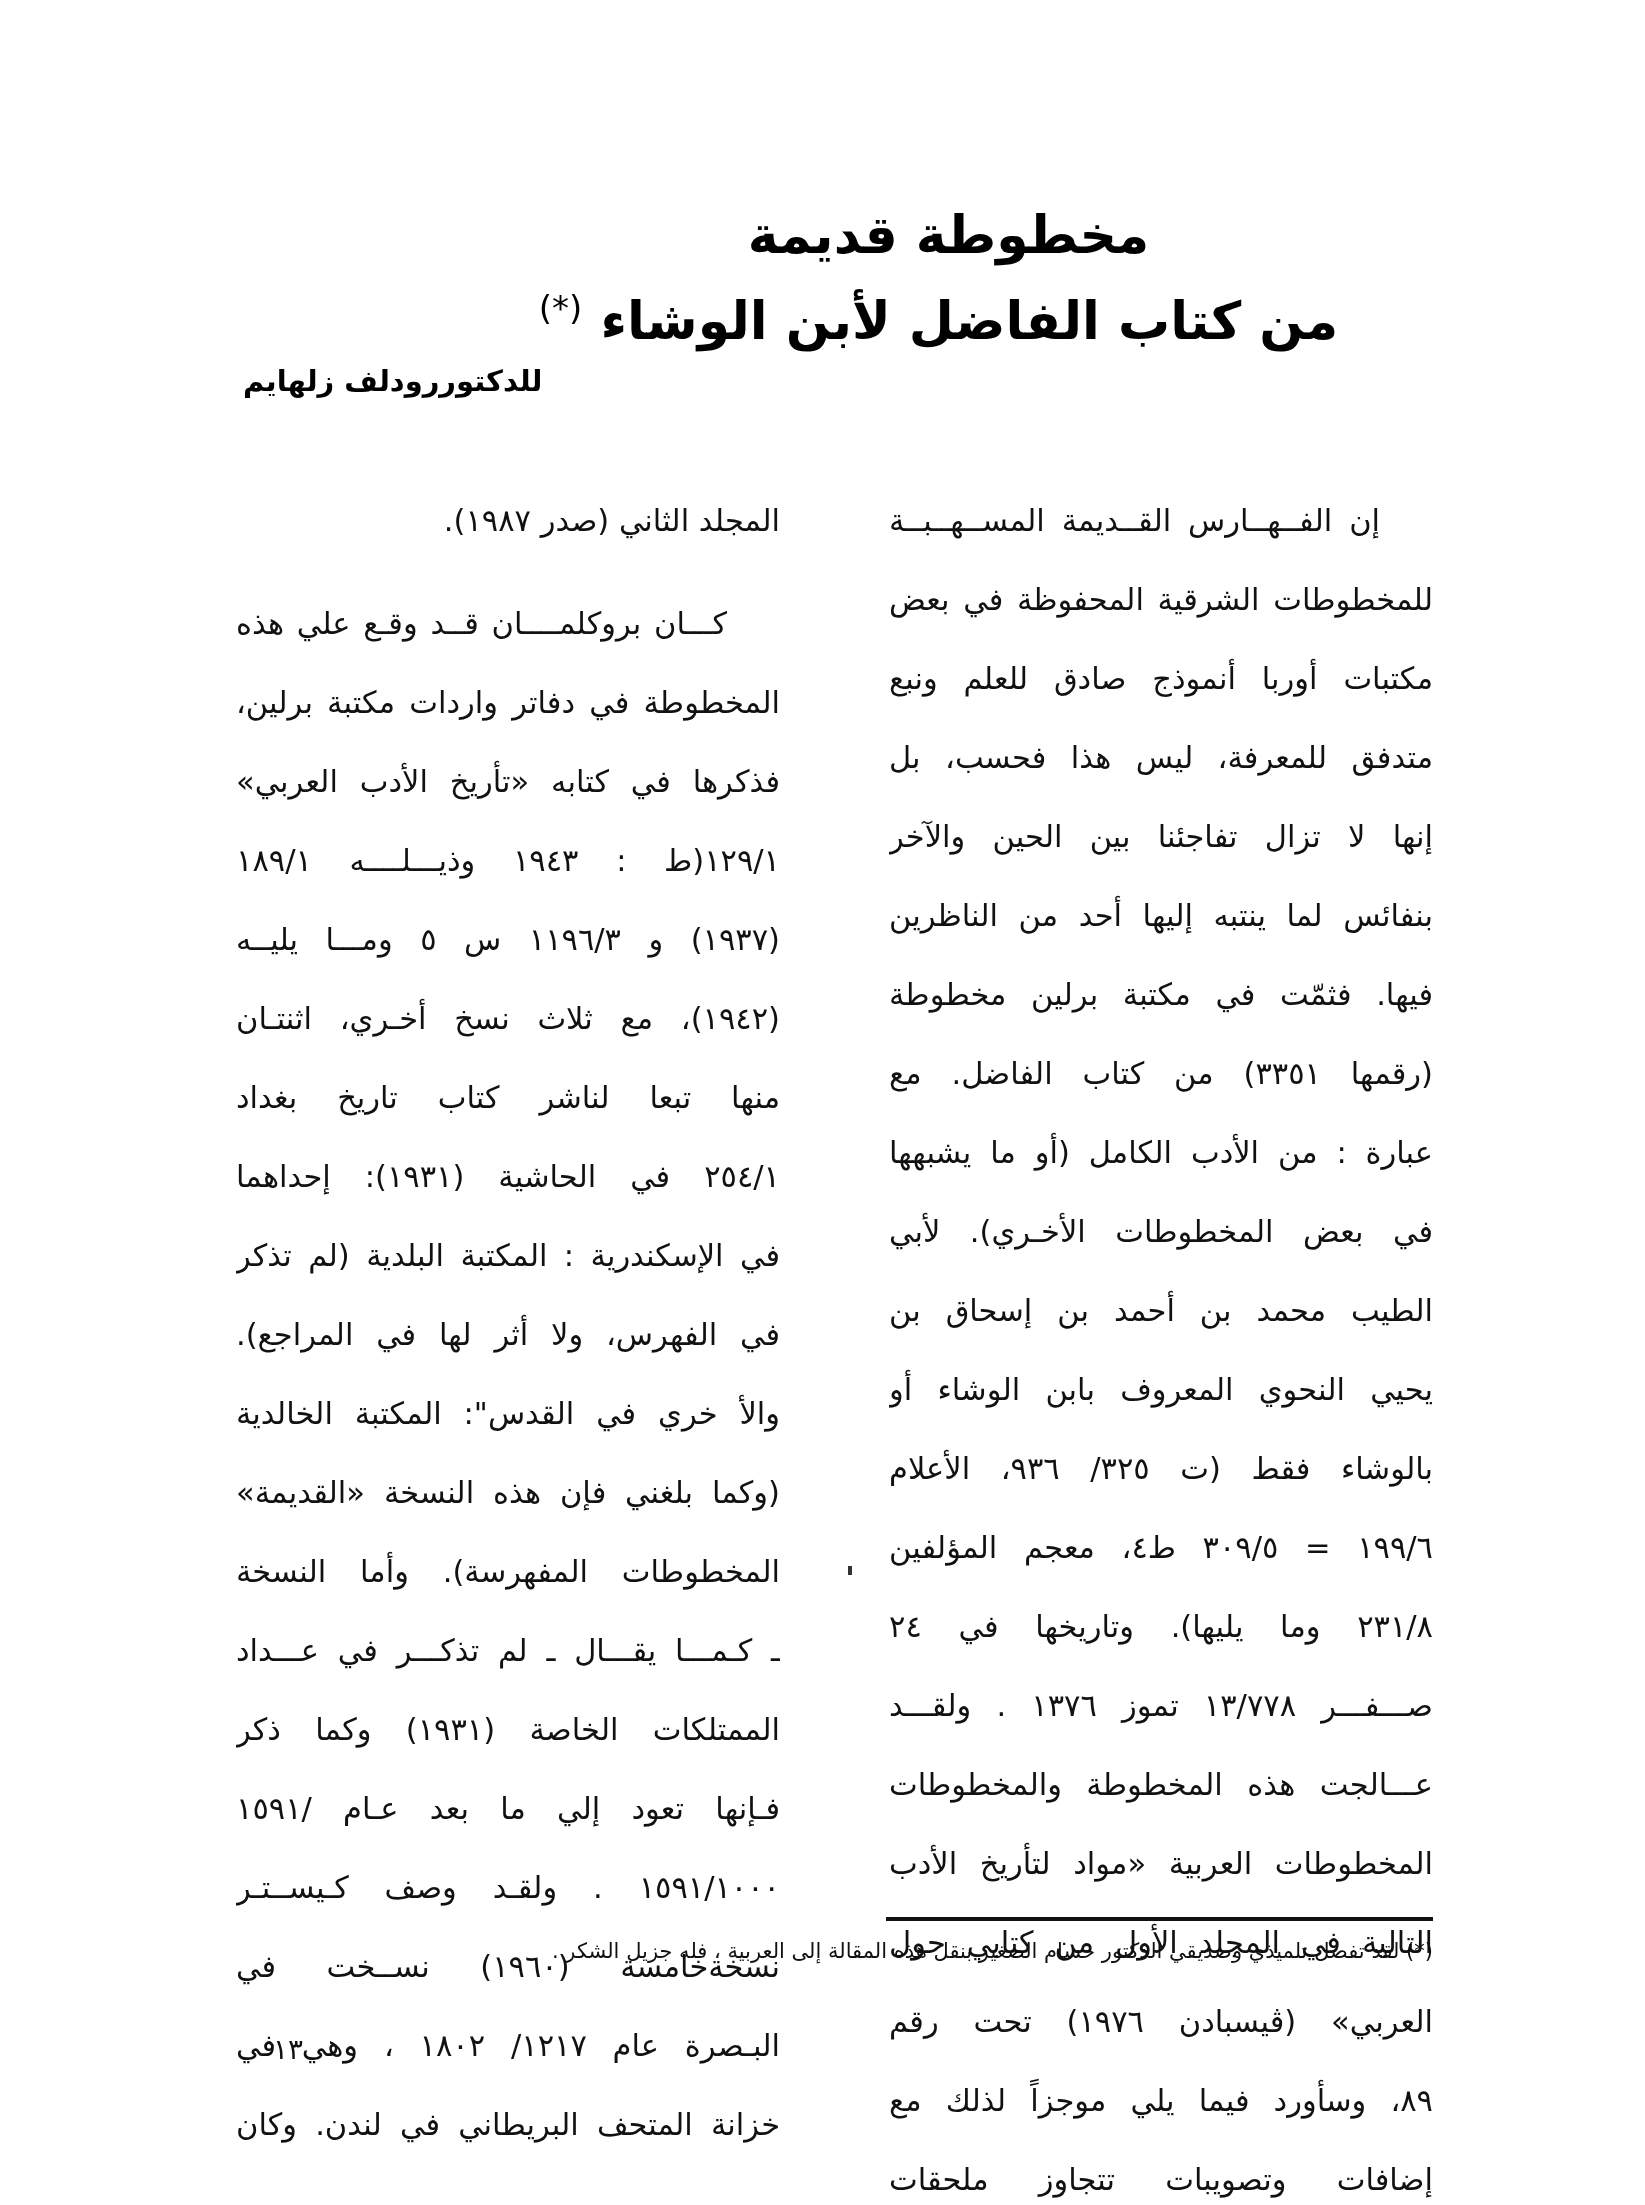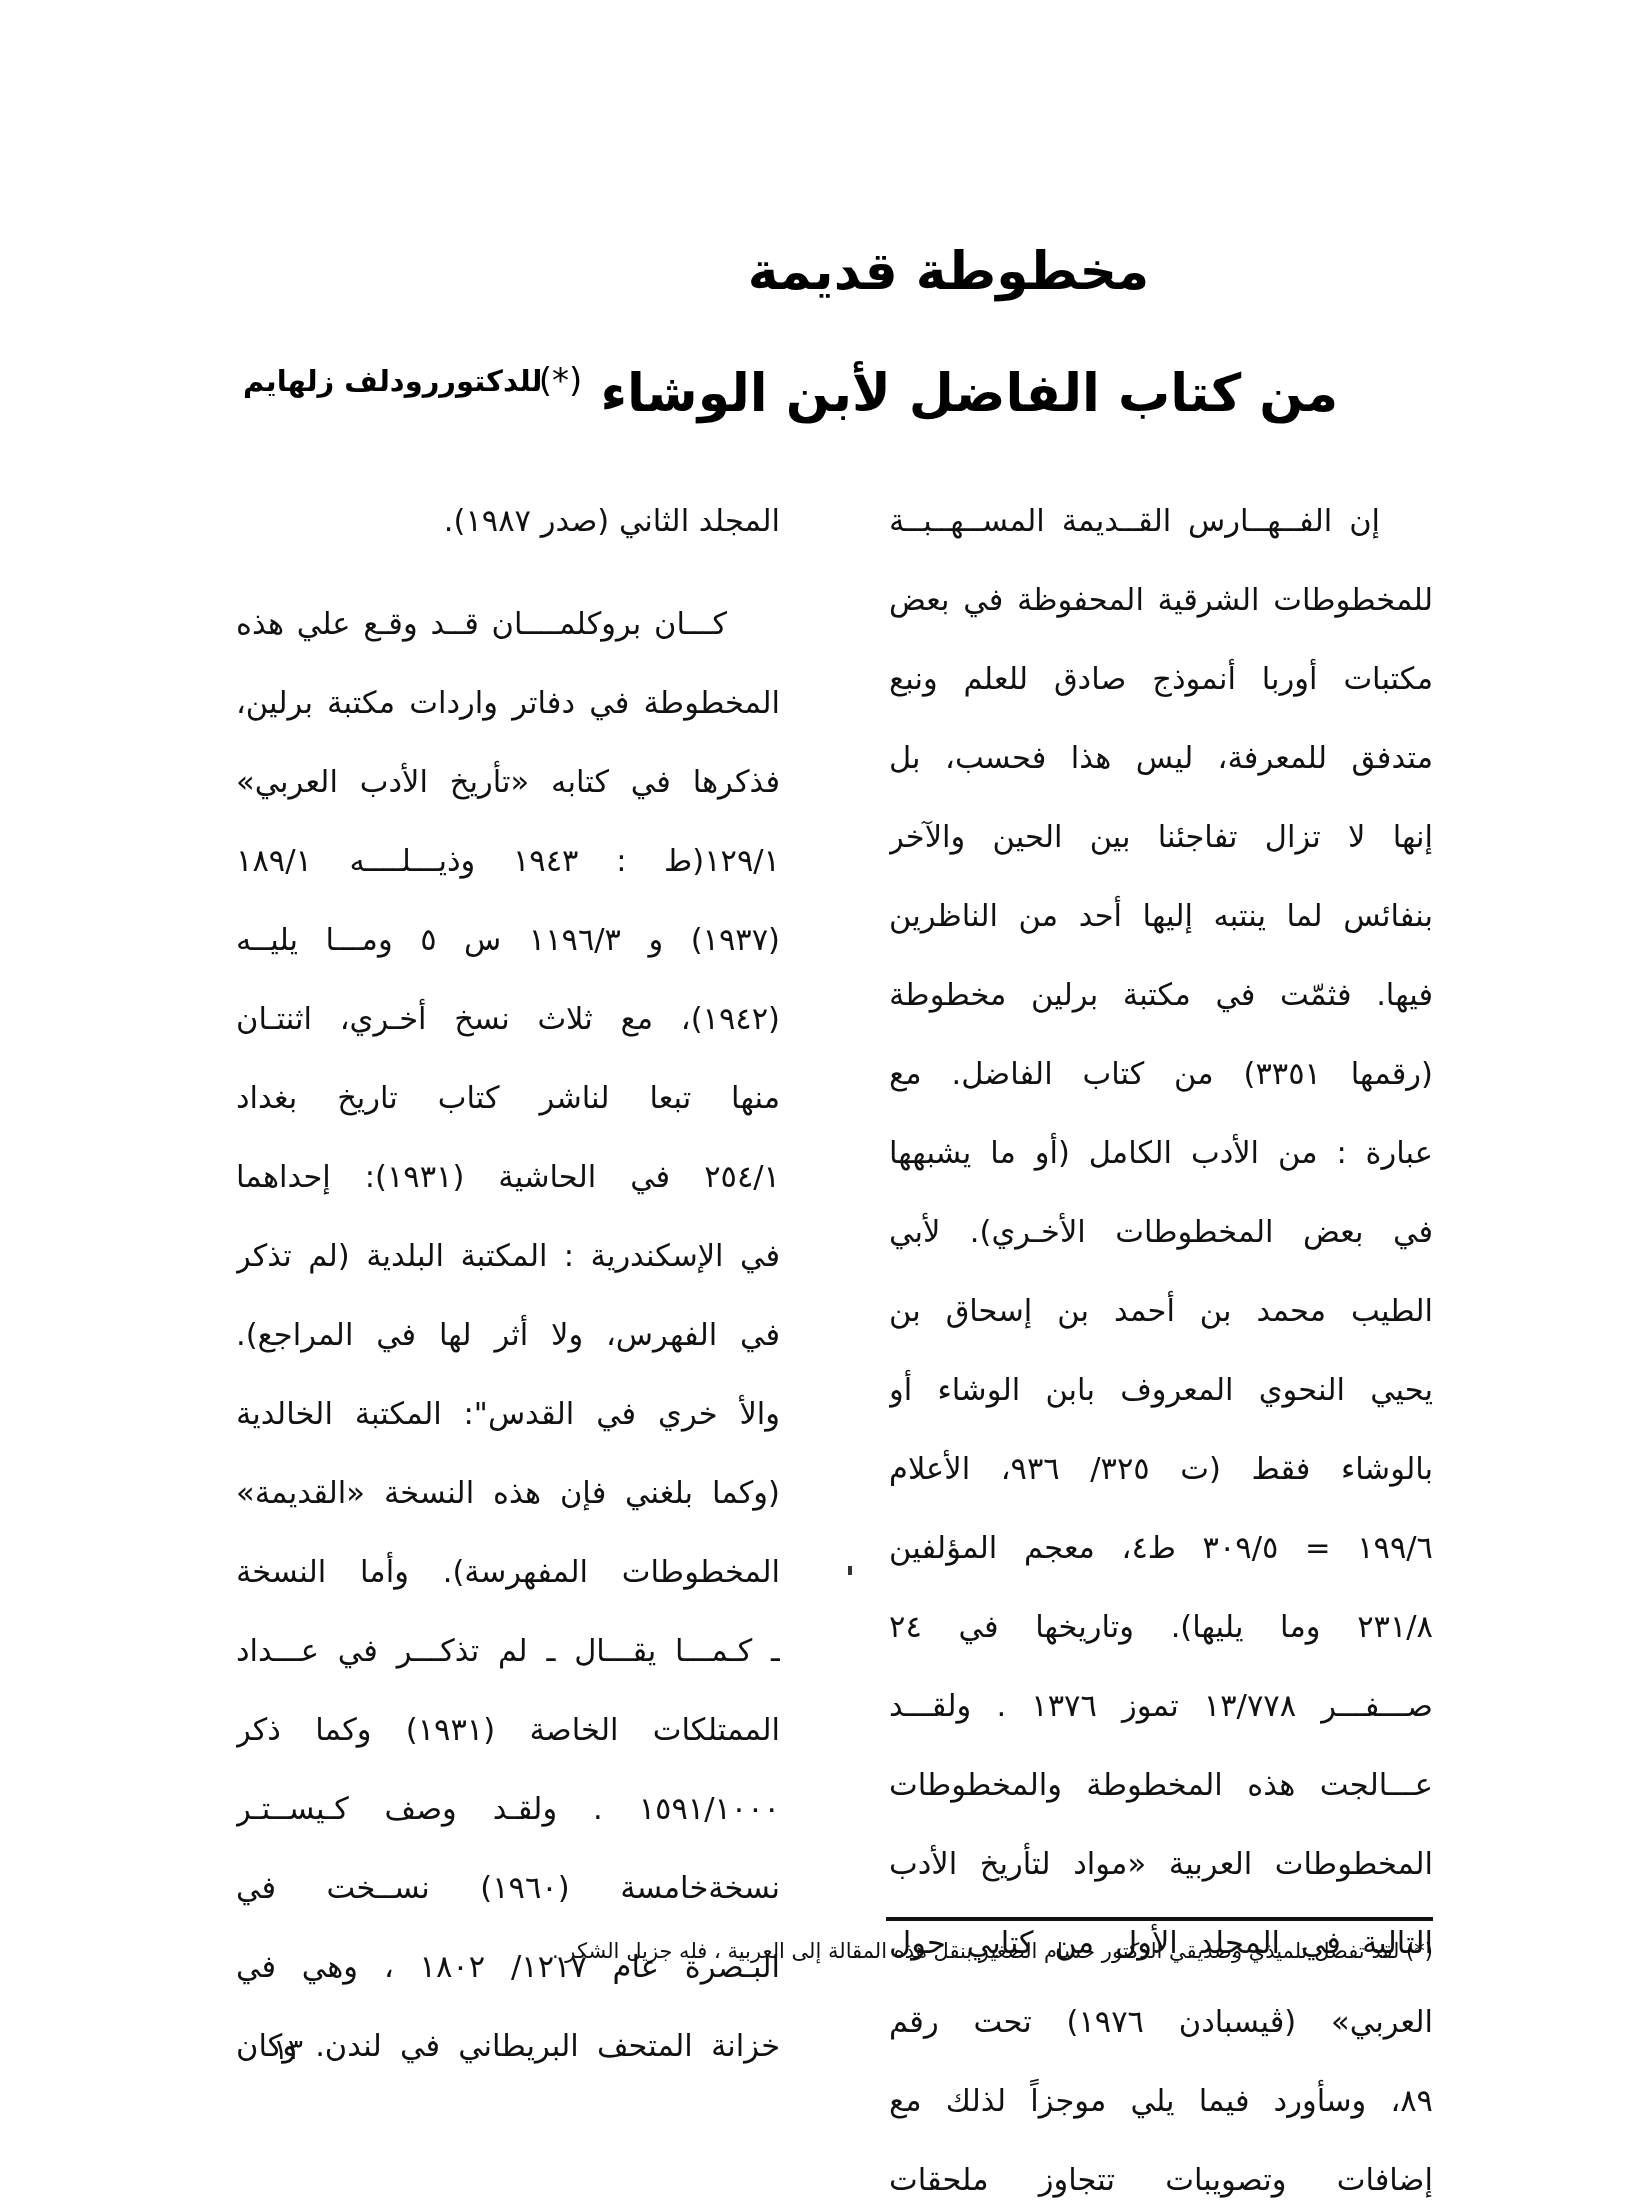--- a/index.html
+++ b/index.html
@@ -3,21 +3,21 @@
 <meta charset="utf-8">
 <style>
   html, body { margin: 0; padding: 0; background: #ffffff; }
   body {
     width: 1645px; height: 2205px; position: relative; overflow: hidden;
     font-family: "DejaVu Sans", sans-serif; color: #111111;
   }
   .title-block { position: absolute; top: 199px; left: 0; width: 1645px; text-align: center; }
   .title-line {
     font-family: "DejaVu Sans", sans-serif; font-weight: bold;
-    font-size: 52px; line-height: 73px; color: #000000; margin-top: 36px;
+    font-size: 52px; line-height: 73px; color: #000000;
   }
   .title-line.l1 { margin-left: 252px; }
   .title-line.l2 { margin-left: 232px; }
   .title-line sup { font-size: 34px; font-weight: normal; vertical-align: 18.6px; }
   .author {
     position: absolute; top: 355px; right: 1410px; right: auto; left: 243px;
     font-weight: bold; font-size: 29px; line-height: 53px; color: #000;
   }
   .col {
     position: absolute; top: 481px; width: 544px;
@@ -94,20 +94,21 @@
       <span class="line">(١٩٤٢)، مع ثلاث نسخ أخـري، اثنتـان</span>
       <span class="line">منها تبعا لناشر كتاب تاريخ بغداد</span>
       <span class="line">٢٥٤/١ في الحاشية (١٩٣١): إحداهما</span>
       <span class="line">في الإسكندرية : المكتبة البلدية (لم تذكر</span>
       <span class="line">في الفهرس، ولا أثر لها في المراجع).</span>
       <span class="line">والأ خري في القدس": المكتبة الخالدية</span>
       <span class="line">(وكما بلغني فإن هذه النسخة «القديمة»</span>
       <span class="line">المخطوطات المفهرسة). وأما النسخة</span>
       <span class="line">ـ كـمـــا يقـــال ـ لم تذكـــر في عـــداد</span>
       <span class="line">الممتلكات الخاصة (١٩٣١) وكما ذكر</span>
+      <span class="line">فـإنها تعود إلي ما بعد عـام /١٥٩١</span>
       <span class="line">١٥٩١/١٠٠٠ . ولقـد وصف كـيســتـر</span>
     </div>
   <span class="line">
     <span>نسخة</span><span class="bold">خامسة</span>
     <span>(١٩٦٠) نســخت في</span>
   </span>
   <div id="left-tail">
       <span class="line">البـصرة عام ١٢١٧/ ١٨٠٢ ، وهي في</span>
       <span class="line">خزانة المتحف البريطاني في لندن. وكان</span>
     </div>

